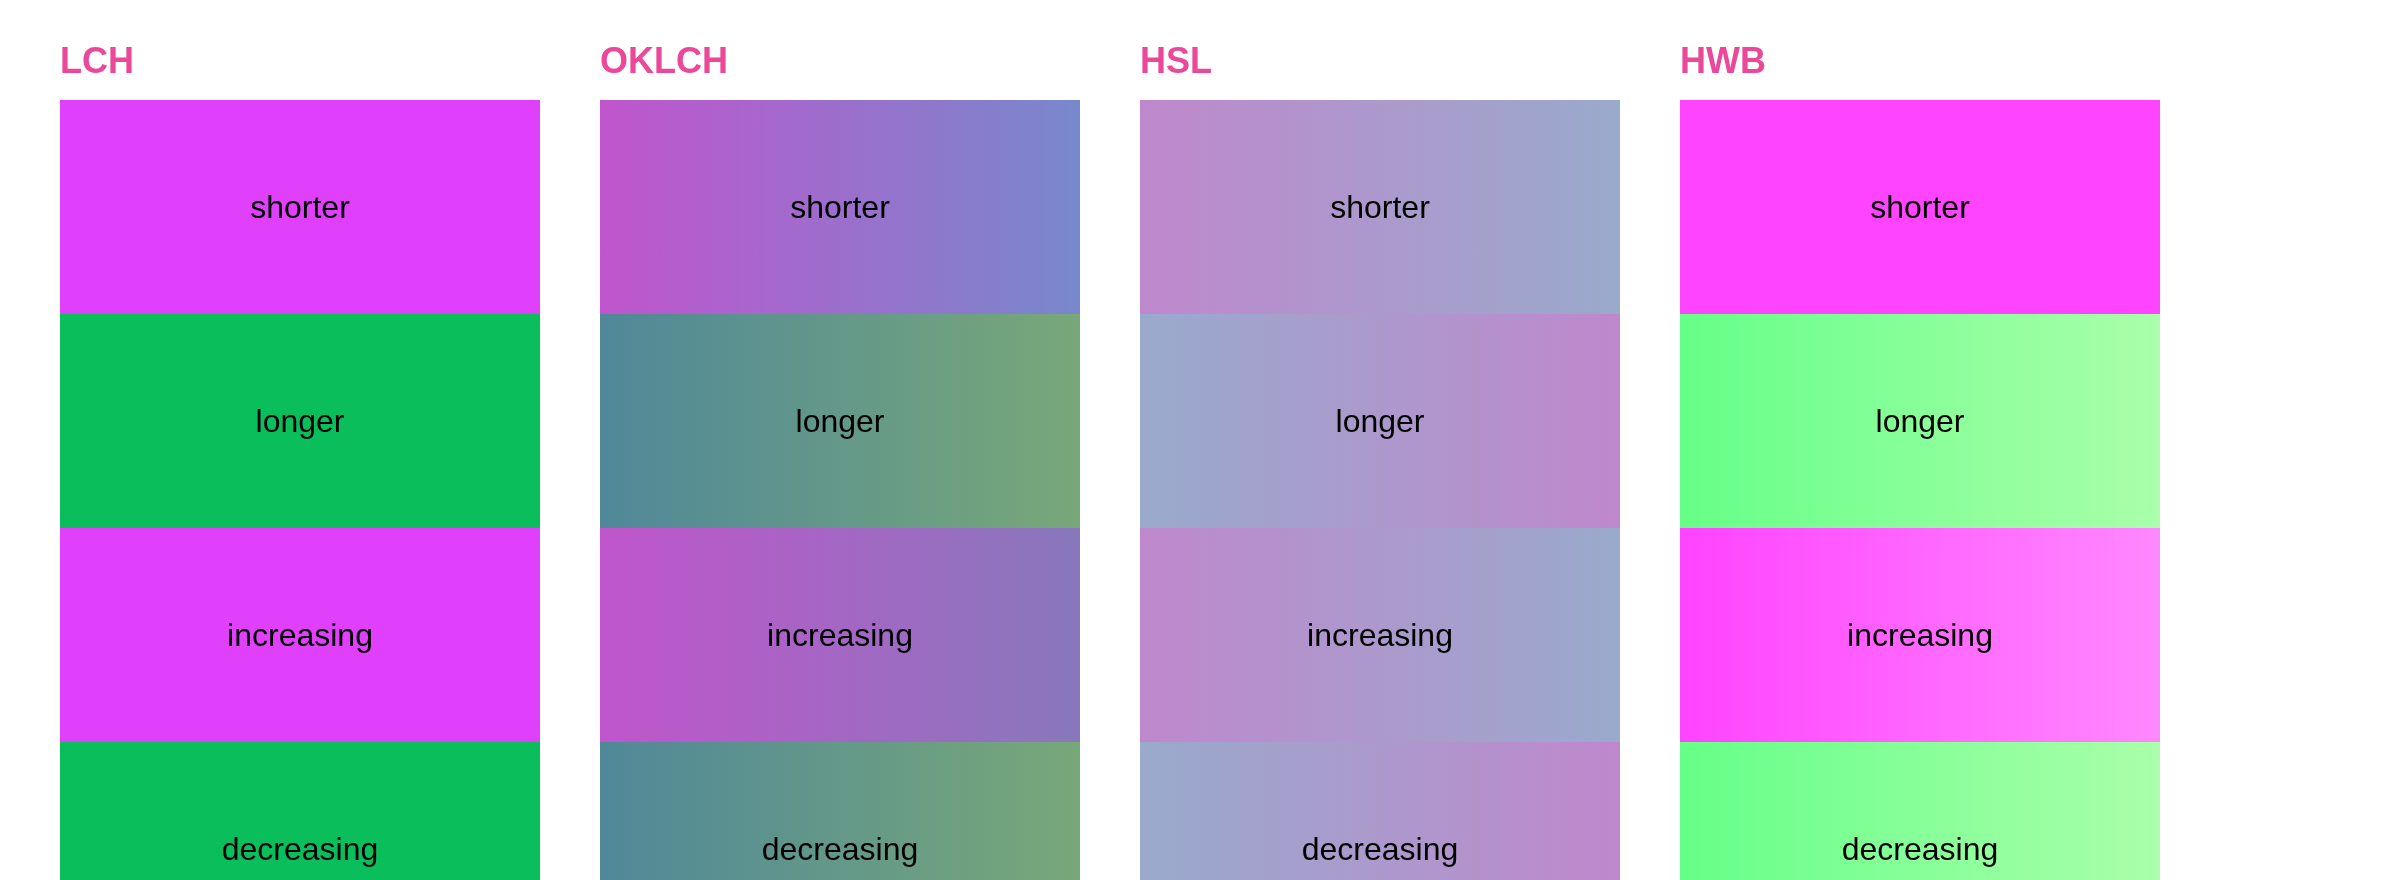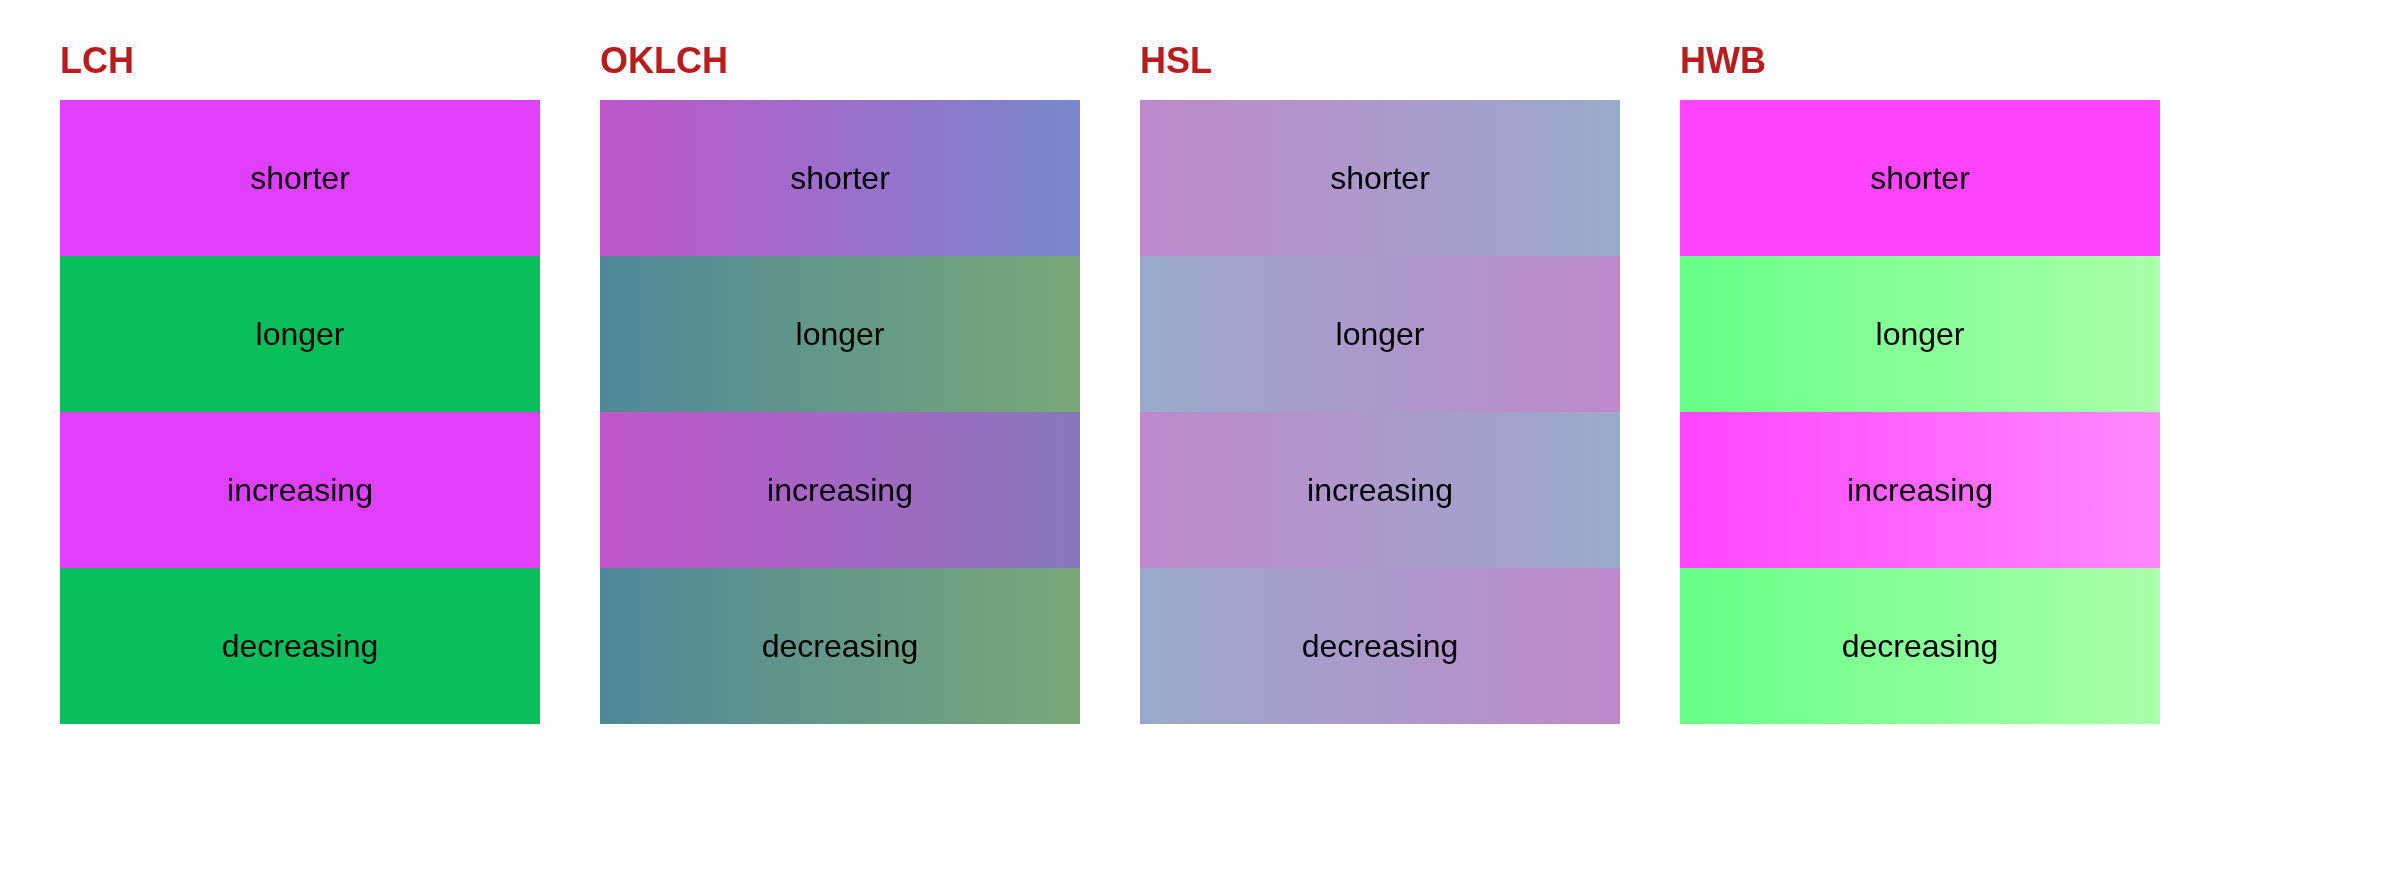--- a/index.html
+++ b/index.html
@@ -28,32 +28,32 @@
     .color-group {
       display: flex;
       flex-direction: column;
       align-items: flex-start;
     }
 
     .group-title {
       font-size: 36px;
       font-weight: 900;
       margin-bottom: 18px;
-      color: #b91c1c;
+      color: #ec4899;
     }
 
     .color-card {
       width: 480px;
       border: none;
       overflow: hidden;
     }
 
     .color-swatch {
       width: 100%;
-      height: 156px;
+      height: 214px;
       display: flex;
       align-items: center;
       justify-content: center;
     }
 
     .swatch-label {
       font-size: 32px;
       font-weight: 400;
       color: #000;
     }

